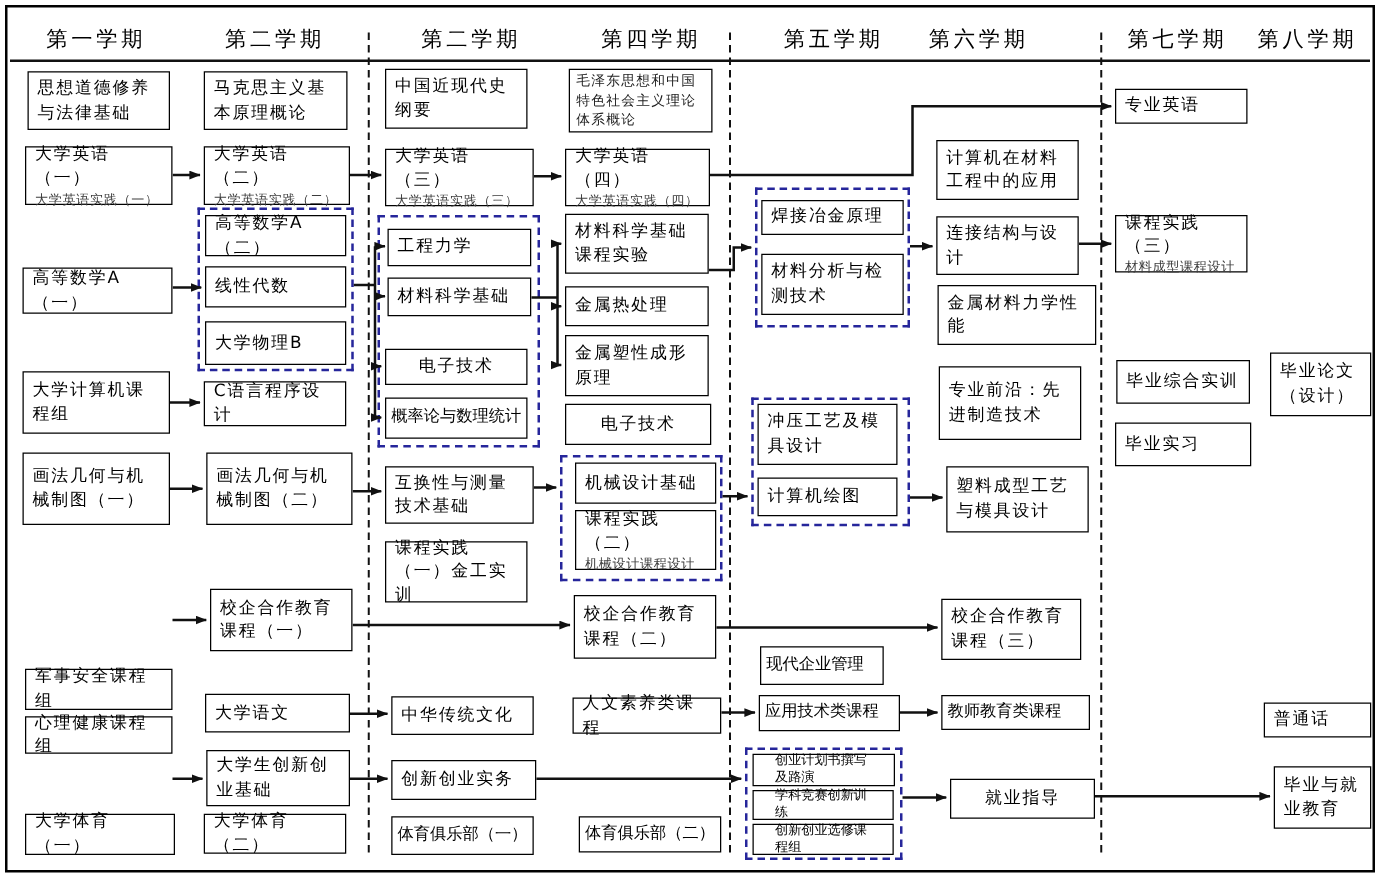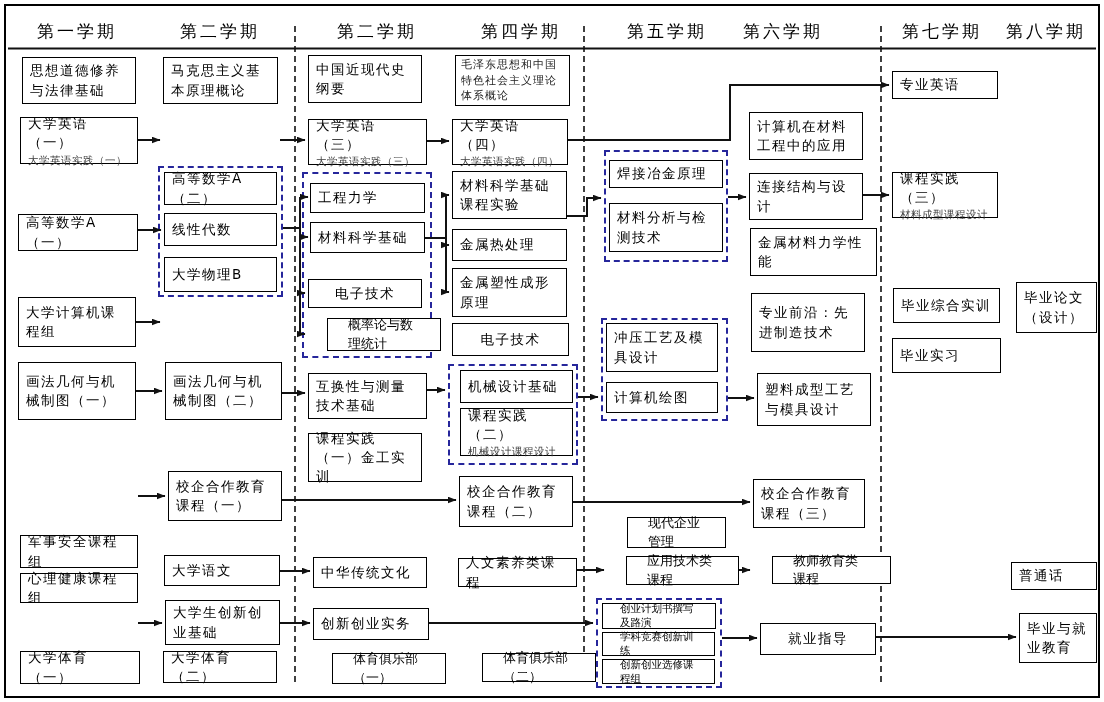--- a/index.html
+++ b/index.html
@@ -9,21 +9,21 @@
   .wires{position:absolute;left:0;top:0;}
   .sem-h{position:absolute;top:20px;width:110px;text-align:center;font-size:17px;
     letter-spacing:3px;white-space:nowrap;}
   .grp{position:absolute;border:2px dashed #26269b;box-sizing:border-box;background:transparent;}
   .box{position:absolute;background:#fff;border:1px solid #000;box-sizing:border-box;
     display:flex;flex-direction:column;justify-content:center;
     padding:2px 7px;font-size:13.5px;line-height:1.42;letter-spacing:1.5px;}
   .box .lbl{display:block;}
   .box .sub{display:block;font-size:10.5px;color:#3c3c3c;letter-spacing:.5px;line-height:1.25;margin-top:1px;}
   .box .sub:empty{display:none;}
-  .tight{letter-spacing:0;padding:2px 20px;font-size:13px;margin-left:19px;}
+  .tight{letter-spacing:0;padding:2px 4px;font-size:13px;}
   .small{font-size:11px;letter-spacing:1px;line-height:1.4;padding:2px 5px;color:#222;}
   .xs{font-size:10.5px;letter-spacing:0;line-height:1.3;padding:1px 17px;align-items:center;}
   .ctr{align-items:center;text-align:center;}
 </style>
 </head>
 <body>
 
 <div class="canvas">
   <div class="frame"></div>
 
@@ -123,28 +123,35 @@
   <div class="box" style="left:20px;top:573px;width:118px;height:30px">
       <span class="lbl">心理健康课程组</span>
     </div>
   <div class="box" style="left:20px;top:651px;width:120px;height:33px">
       <span class="lbl">大学体育（一）</span>
     </div>
 
   <div class="box" style="left:163px;top:57px;width:115px;height:47px">
       <span class="lbl">马克思主义基本原理概论</span>
     </div>
+  <div class="box" style="left:163px;top:117px;width:117px;height:47px">
+      <span class="lbl">大学英语（二）</span>
+      <span class="sub">大学英语实践（二）</span>
+    </div>
   <div class="box" style="left:164px;top:172px;width:113px;height:33px">
       <span class="lbl">高等数学A（二）</span>
     </div>
   <div class="box" style="left:164px;top:213px;width:113px;height:33px">
       <span class="lbl">线性代数</span>
     </div>
   <div class="box" style="left:164px;top:257px;width:113px;height:35px">
       <span class="lbl">大学物理B</span>
+    </div>
+  <div class="box" style="left:163px;top:305px;width:114px;height:36px">
+      <span class="lbl">C语言程序设计</span>
     </div>
   <div class="box" style="left:165px;top:362px;width:117px;height:58px">
       <span class="lbl">画法几何与机械制图（二）</span>
     </div>
   <div class="box" style="left:168px;top:471px;width:114px;height:50px">
       <span class="lbl">校企合作教育课程（一）</span>
     </div>
   <div class="box" style="left:164px;top:555px;width:116px;height:31px">
       <span class="lbl">大学语文</span>
     </div>

